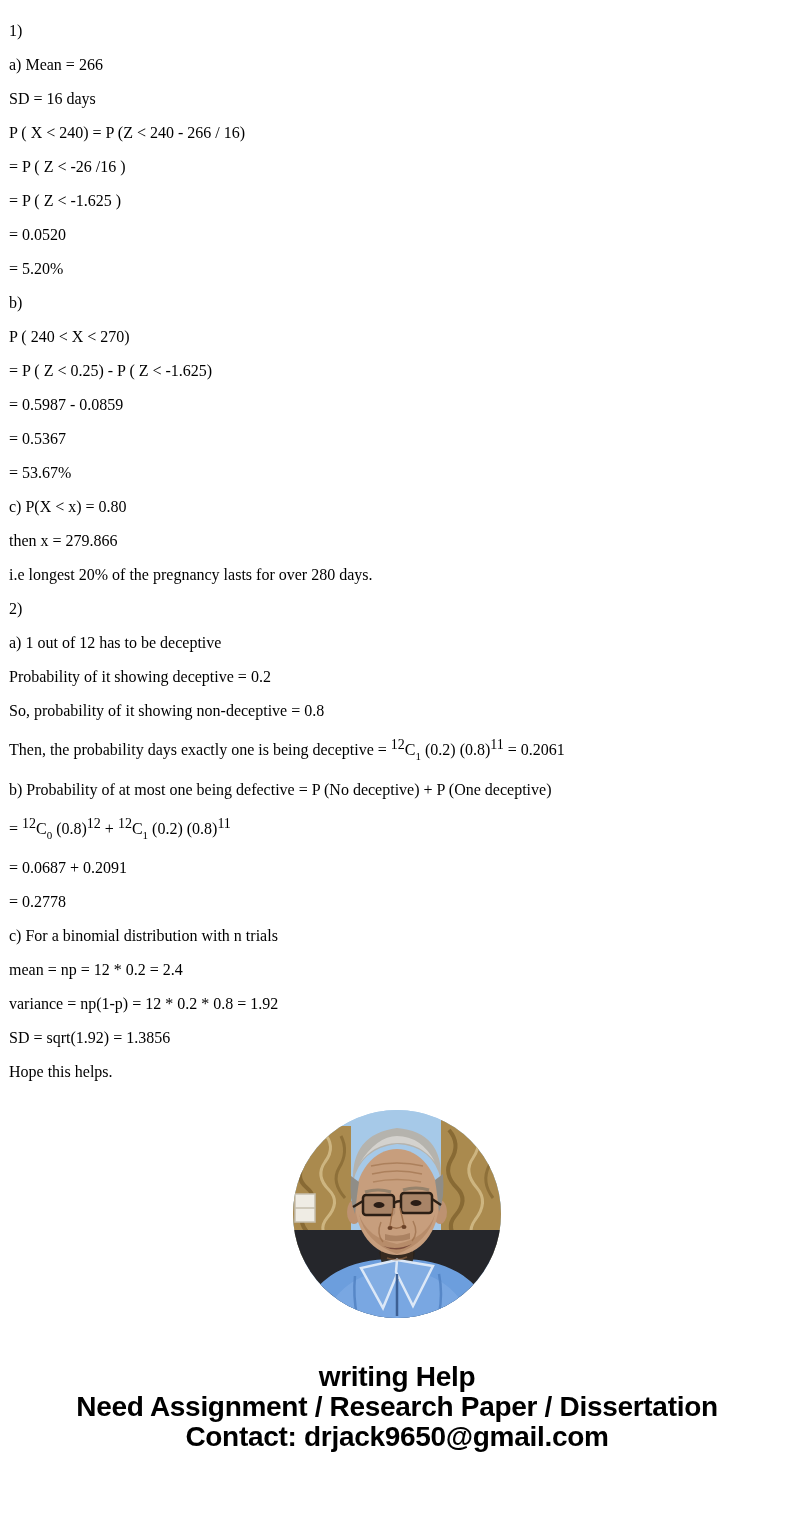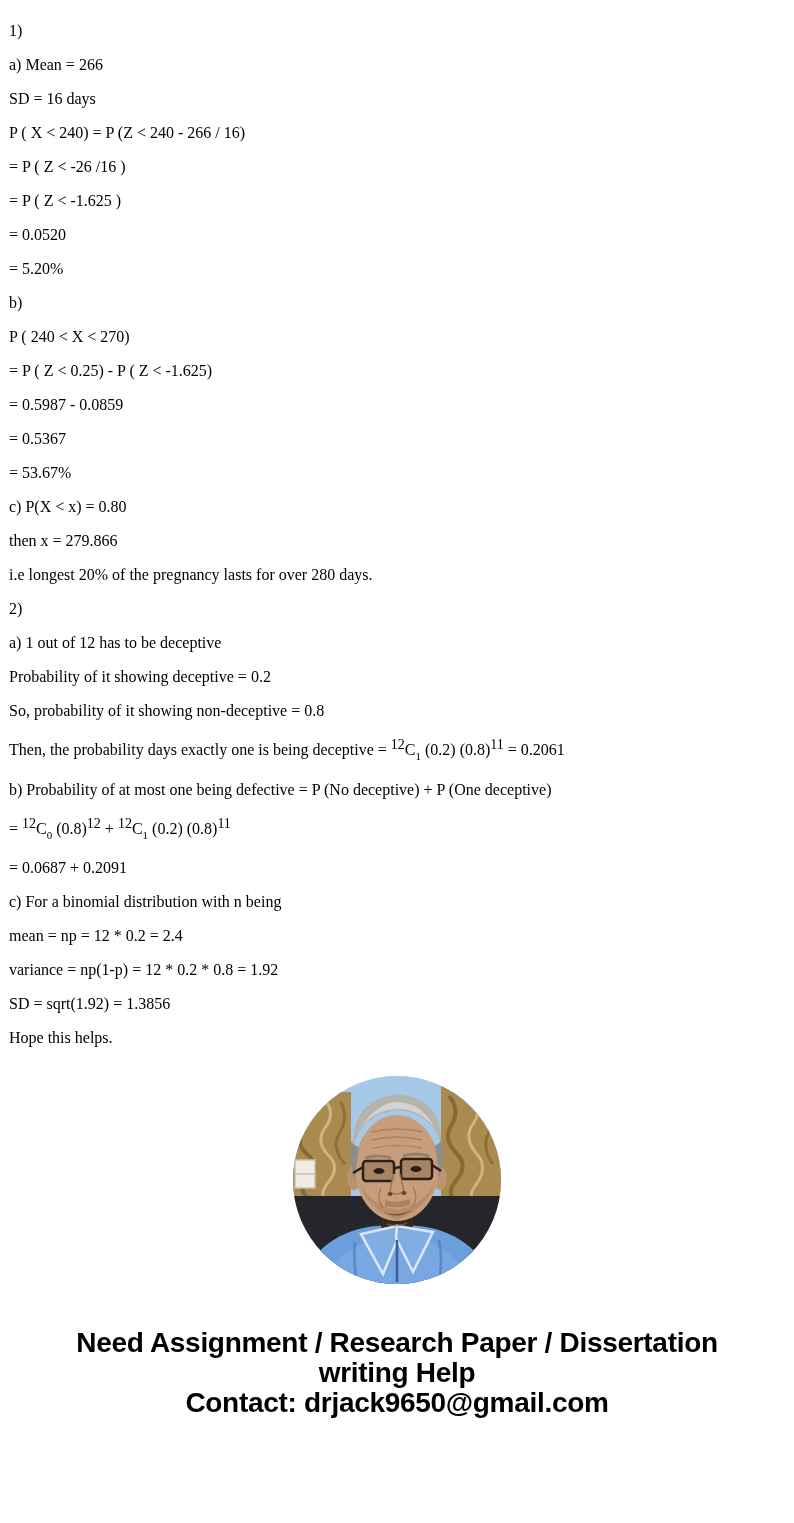--- a/index.html
+++ b/index.html
@@ -84,21 +84,22 @@
       <p class="line"><span>then x = 279.866</span></p>
       <p class="line"><span>i.e longest 20% of the pregnancy lasts for over 280 days.</span></p>
       <p class="line"><span>2)</span></p>
       <p class="line"><span>a) 1 out of 12 has to be deceptive</span></p>
       <p class="line"><span>Probability of it showing deceptive = 0.2</span></p>
       <p class="line"><span>So, probability of it showing non-deceptive = 0.8</span></p>
       <p class="line"><span>Then, the probability days exactly one is being deceptive = </span><sup>12</sup><span>C</span><sub>1</sub><span> (0.2) (0.8)</span><sup>11</sup><span> = 0.2061</span></p>
       <p class="line"><span>b) Probability of at most one being defective = P (No deceptive) + P (One deceptive)</span></p>
       <p class="line"><span>= </span><sup>12</sup><span>C</span><sub>0</sub><span> (0.8)</span><sup>12</sup><span> + </span><sup>12</sup><span>C</span><sub>1</sub><span> (0.2) (0.8)</span><sup>11</sup></p>
       <p class="line"><span>= 0.0687 + 0.2091</span></p>
-      <p class="line"><span>c) For a binomial distribution with n being</span></p>
+      <p class="line"><span>= 0.2778</span></p>
+      <p class="line"><span>c) For a binomial distribution with n trials</span></p>
       <p class="line"><span>mean = np = 12 * 0.2 = 2.4</span></p>
       <p class="line"><span>variance = np(1-p) = 12 * 0.2 * 0.8 = 1.92</span></p>
       <p class="line"><span>SD = sqrt(1.92) = 1.3856</span></p>
       <p class="line"><span>Hope this helps.</span></p>
     </div>
 
   <div class="avatar-wrap">
     <div class="avatar">
       <svg viewBox="0 0 208 208" aria-hidden="true">
 
@@ -169,18 +170,18 @@
 
         <path d="M92,124 Q104,128 117,123 L117,129 Q104,133 92,130 Z" fill="#8a5f42" opacity="0.45"></path>
 
         <path d="M90,136 Q104,141 119,134 Q105,144 90,136 Z" fill="#7e4f3e"></path>
         <path d="M94,148 Q104,152 114,147" stroke="#9a6c48" stroke-width="1.4" fill="none" opacity="0.6"></path>
       </svg>
     </div>
   </div>
 
   <div class="footer">
+    <div>writing Help</div>
     <div>Need Assignment / Research Paper / Dissertation</div>
-    <div>writing Help</div>
     <div>Contact: drjack9650@gmail.com</div>
   </div>
 
 </div>
 
 </body></html>

